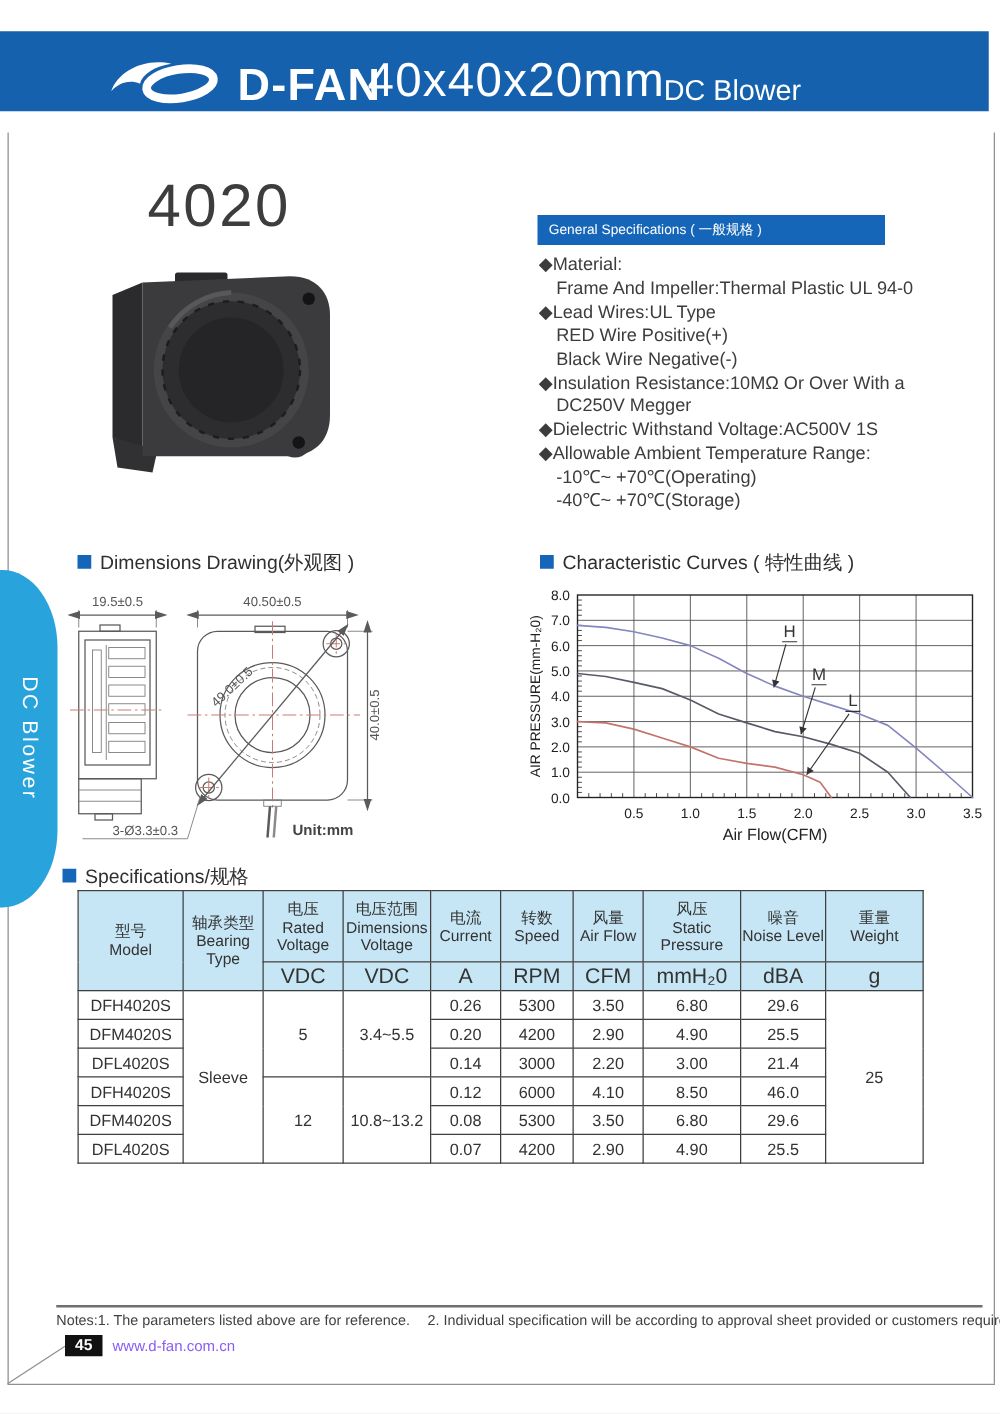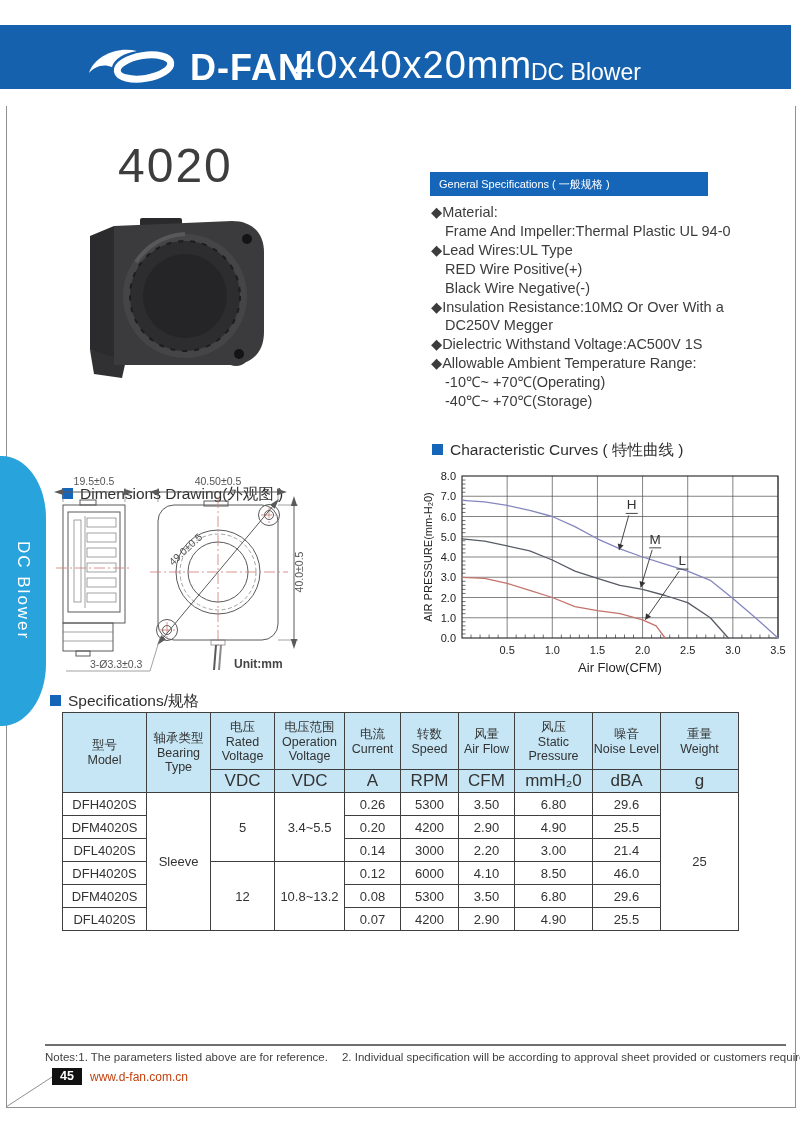--- a/index.html
+++ b/index.html
@@ -61,21 +61,21 @@
   .spec-table .unit-row th{height:22px;font-size:17px;}
   .spec-table tbody td{height:22px;font-size:13px;color:#333;}
 
   
   .foot-line{position:absolute;left:45px;top:1044px;width:741px;height:2px;background:#6f6f6f;}
   .notes{position:absolute;left:45px;top:1051px;font-size:11.5px;color:#3f3f3f;white-space:nowrap;}
   .notes .n2{margin-left:14px;}
   .corner-svg{position:absolute;left:0;top:1060px;width:60px;height:60px;}
   .page-badge{position:absolute;left:52px;top:1068px;width:30px;height:17px;background:#111;color:#fff;
               font-size:12.5px;font-weight:bold;text-align:center;line-height:17px;}
-  .website{position:absolute;left:90px;top:1070px;font-size:12px;color:#c2410c;}
+  .website{position:absolute;left:90px;top:1070px;font-size:12px;color:#8b5cf6;}
 </style>
 </head>
 <body>
 
 <div class="page">
 
   <div class="header-bar">
     <div class="logo-wrap">
       <svg viewBox="0 0 102 48" width="102" height="48">
         <path d="M3,31 C8,15 30,4 51,9 C38,11 28,17 26,25 C17,21 8,25 3,31 Z" fill="#ffffff"></path>
@@ -118,21 +118,21 @@
       <div class="gs-line indent">RED Wire Positive(+)</div>
       <div class="gs-line indent">Black Wire Negative(-)</div>
       <div class="gs-line">◆Insulation Resistance:10MΩ Or Over With a</div>
       <div class="gs-line indent">DC250V Megger</div>
       <div class="gs-line">◆Dielectric Withstand Voltage:AC500V 1S</div>
       <div class="gs-line">◆Allowable Ambient Temperature Range:</div>
       <div class="gs-line indent">-10℃~ +70℃(Operating)</div>
       <div class="gs-line indent">-40℃~ +70℃(Storage)</div>
     </div>
 
-  <div class="sec-title" style="left:62px;top:440px;margin-top:44px;">
+  <div class="sec-title" style="left:62px;top:440px;">
     <span class="sec-sq"></span><span>Dimensions Drawing(外观图 )</span>
   </div>
   <div class="sec-title" style="left:432px;top:440px;">
     <span class="sec-sq"></span><span>Characteristic Curves ( 特性曲线 )</span>
   </div>
 
   <div class="side-tab">
     <span>DC Blower</span>
   </div>
 
@@ -348,21 +348,21 @@
         <th rowspan="2">
             <div class="cn">轴承类型</div>
             <div class="en">Bearing Type</div>
           </th>
         <th>
             <div class="cn">电压</div>
             <div class="en">Rated Voltage</div>
           </th>
         <th>
             <div class="cn">电压范围</div>
-            <div class="en">Operation Voltage</div>
+            <div class="en">Dimensions Voltage</div>
           </th>
         <th>
             <div class="cn">电流</div>
             <div class="en">Current</div>
           </th>
         <th>
             <div class="cn">转数</div>
             <div class="en">Speed</div>
           </th>
         <th>

